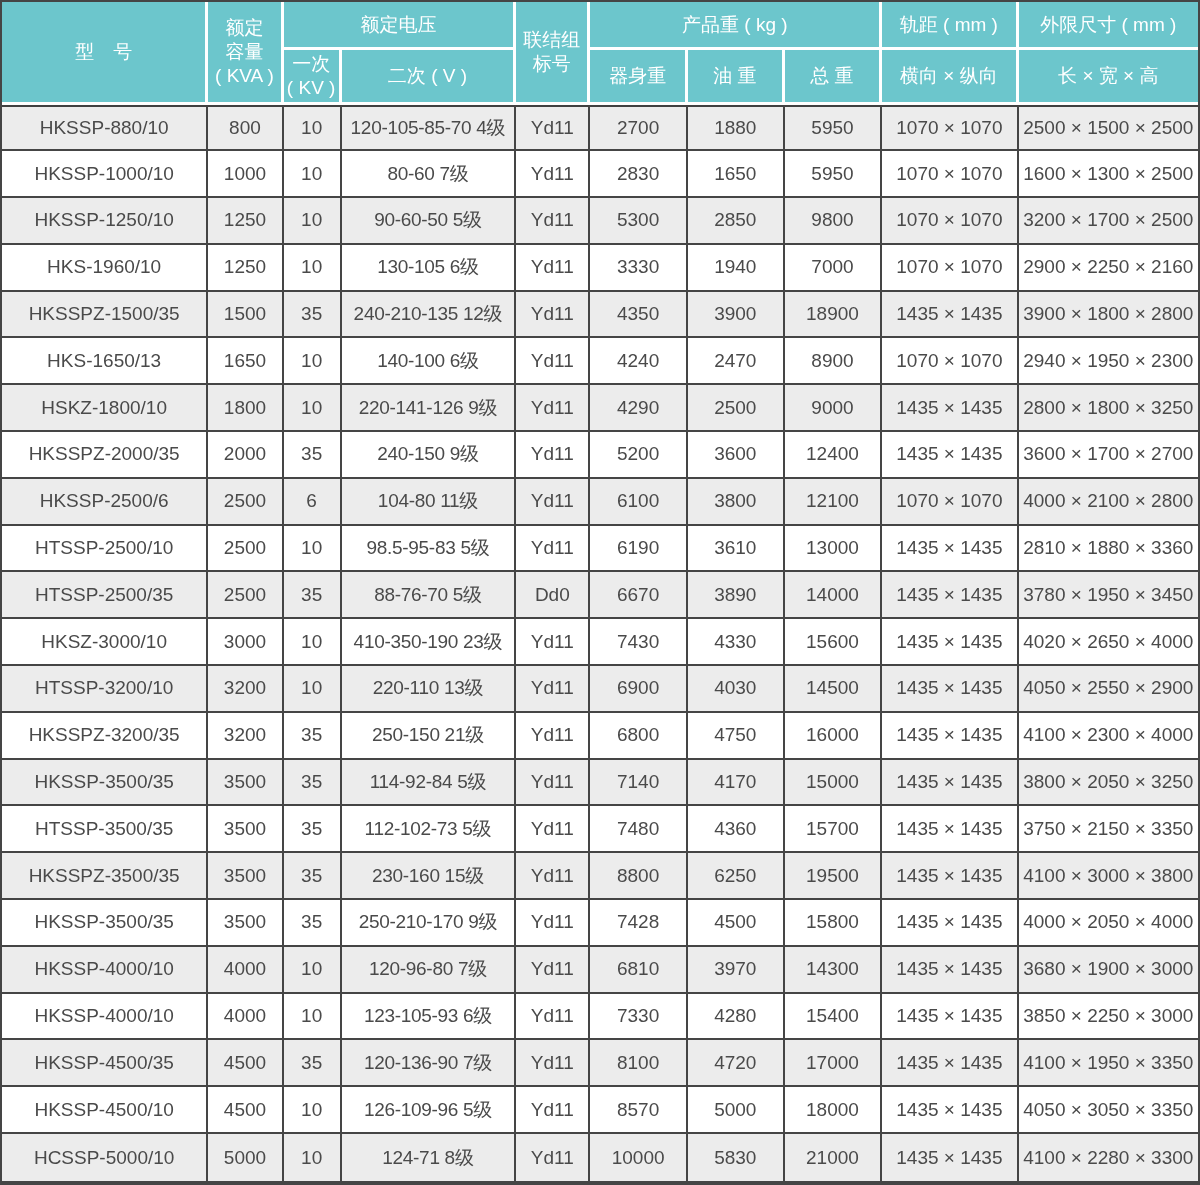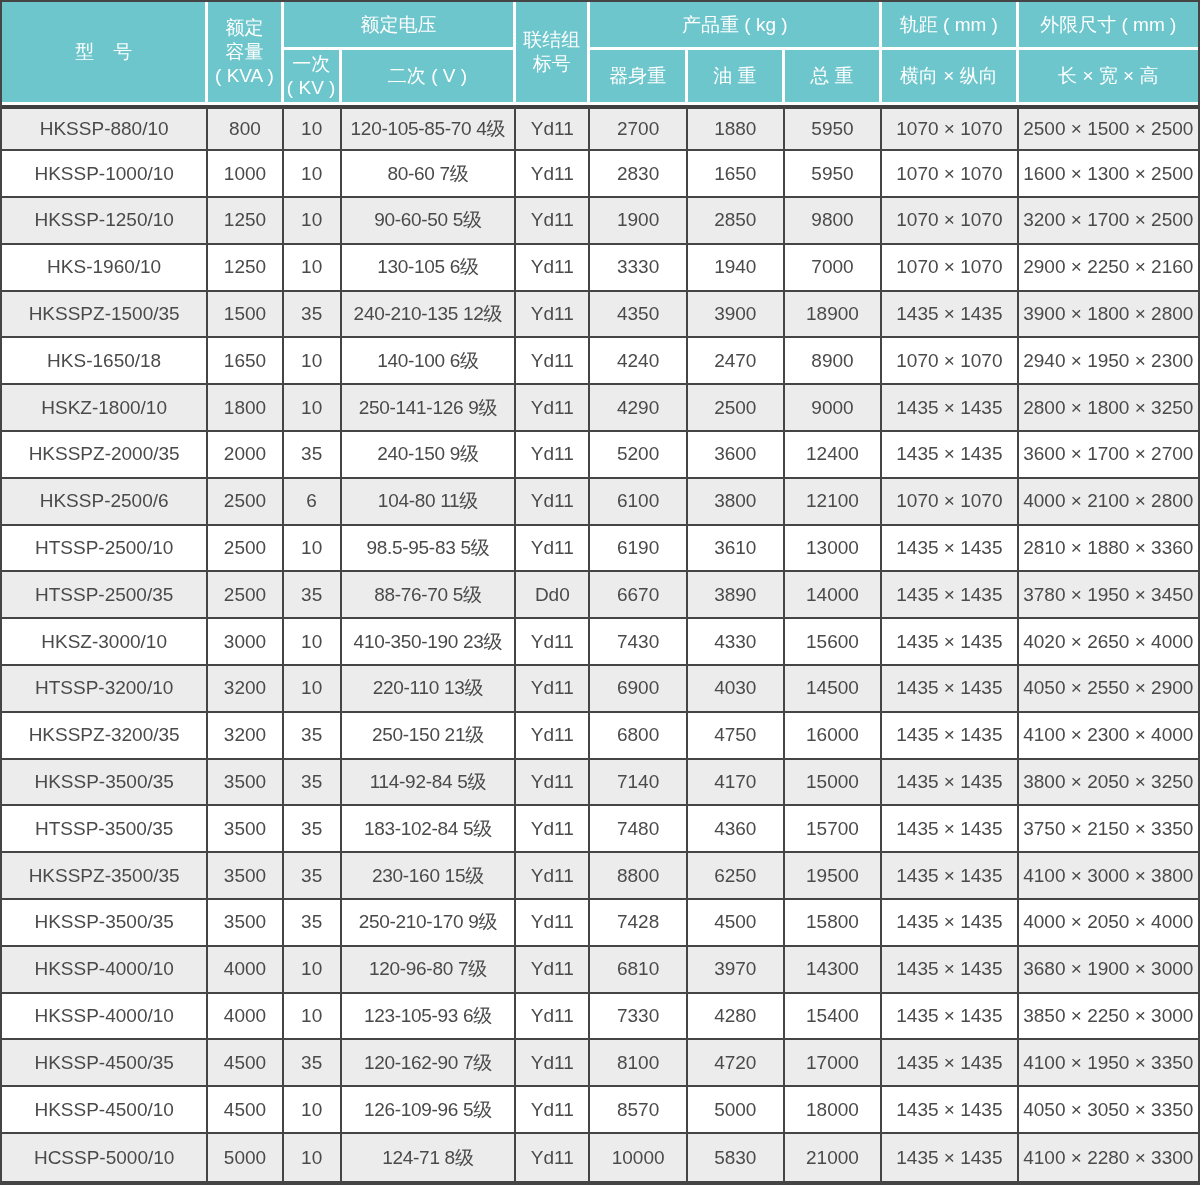--- a/index.html
+++ b/index.html
@@ -48,21 +48,21 @@
     text-align: center;
     vertical-align: middle;
     padding: 0 2px;
     height: 45px;
     border-right: 2px solid #454545;
     border-bottom: 2px solid #454545;
     box-sizing: border-box;
     overflow: hidden;
     white-space: nowrap;
   }
-  tbody tr:first-child td { border-top: 4px solid #404040; }
+  tbody tr:first-child td { border-top: 2px solid #404040; }
   tbody td:last-child { border-right: none; }
   tbody tr:last-child td { border-bottom: none; }
   tbody tr:nth-child(odd)  { background: #ececec; }
   tbody tr:nth-child(even) { background: #ffffff; }
   tbody td.col-secondary { letter-spacing: -0.3px; }
 </style>
 </head>
 <body>
 
 <div class="table-wrap">
@@ -127,21 +127,21 @@
           <td>5950</td>
           <td>1070 × 1070</td>
           <td>1600 × 1300 × 2500</td>
         </tr>
         <tr>
           <td>HKSSP-1250/10</td>
           <td>1250</td>
           <td>10</td>
           <td class="col-secondary">90-60-50 5级</td>
           <td>Yd11</td>
-          <td>1900</td>
+          <td>5300</td>
           <td>2850</td>
           <td>9800</td>
           <td>1070 × 1070</td>
           <td>3200 × 1700 × 2500</td>
         </tr>
         <tr>
           <td>HKS-1960/10</td>
           <td>1250</td>
           <td>10</td>
           <td class="col-secondary">130-105 6级</td>
@@ -158,36 +158,36 @@
           <td>35</td>
           <td class="col-secondary">240-210-135 12级</td>
           <td>Yd11</td>
           <td>4350</td>
           <td>3900</td>
           <td>18900</td>
           <td>1435 × 1435</td>
           <td>3900 × 1800 × 2800</td>
         </tr>
         <tr>
-          <td>HKS-1650/18</td>
+          <td>HKS-1650/13</td>
           <td>1650</td>
           <td>10</td>
           <td class="col-secondary">140-100 6级</td>
           <td>Yd11</td>
           <td>4240</td>
           <td>2470</td>
           <td>8900</td>
           <td>1070 × 1070</td>
           <td>2940 × 1950 × 2300</td>
         </tr>
         <tr>
           <td>HSKZ-1800/10</td>
           <td>1800</td>
           <td>10</td>
-          <td class="col-secondary">250-141-126 9级</td>
+          <td class="col-secondary">220-141-126 9级</td>
           <td>Yd11</td>
           <td>4290</td>
           <td>2500</td>
           <td>9000</td>
           <td>1435 × 1435</td>
           <td>2800 × 1800 × 3250</td>
         </tr>
         <tr>
           <td>HKSSPZ-2000/35</td>
           <td>2000</td>
@@ -281,21 +281,21 @@
           <td>7140</td>
           <td>4170</td>
           <td>15000</td>
           <td>1435 × 1435</td>
           <td>3800 × 2050 × 3250</td>
         </tr>
         <tr>
           <td>HTSSP-3500/35</td>
           <td>3500</td>
           <td>35</td>
-          <td class="col-secondary">183-102-84 5级</td>
+          <td class="col-secondary">112-102-73 5级</td>
           <td>Yd11</td>
           <td>7480</td>
           <td>4360</td>
           <td>15700</td>
           <td>1435 × 1435</td>
           <td>3750 × 2150 × 3350</td>
         </tr>
         <tr>
           <td>HKSSPZ-3500/35</td>
           <td>3500</td>
@@ -341,21 +341,21 @@
           <td>7330</td>
           <td>4280</td>
           <td>15400</td>
           <td>1435 × 1435</td>
           <td>3850 × 2250 × 3000</td>
         </tr>
         <tr>
           <td>HKSSP-4500/35</td>
           <td>4500</td>
           <td>35</td>
-          <td class="col-secondary">120-162-90 7级</td>
+          <td class="col-secondary">120-136-90 7级</td>
           <td>Yd11</td>
           <td>8100</td>
           <td>4720</td>
           <td>17000</td>
           <td>1435 × 1435</td>
           <td>4100 × 1950 × 3350</td>
         </tr>
         <tr>
           <td>HKSSP-4500/10</td>
           <td>4500</td>

